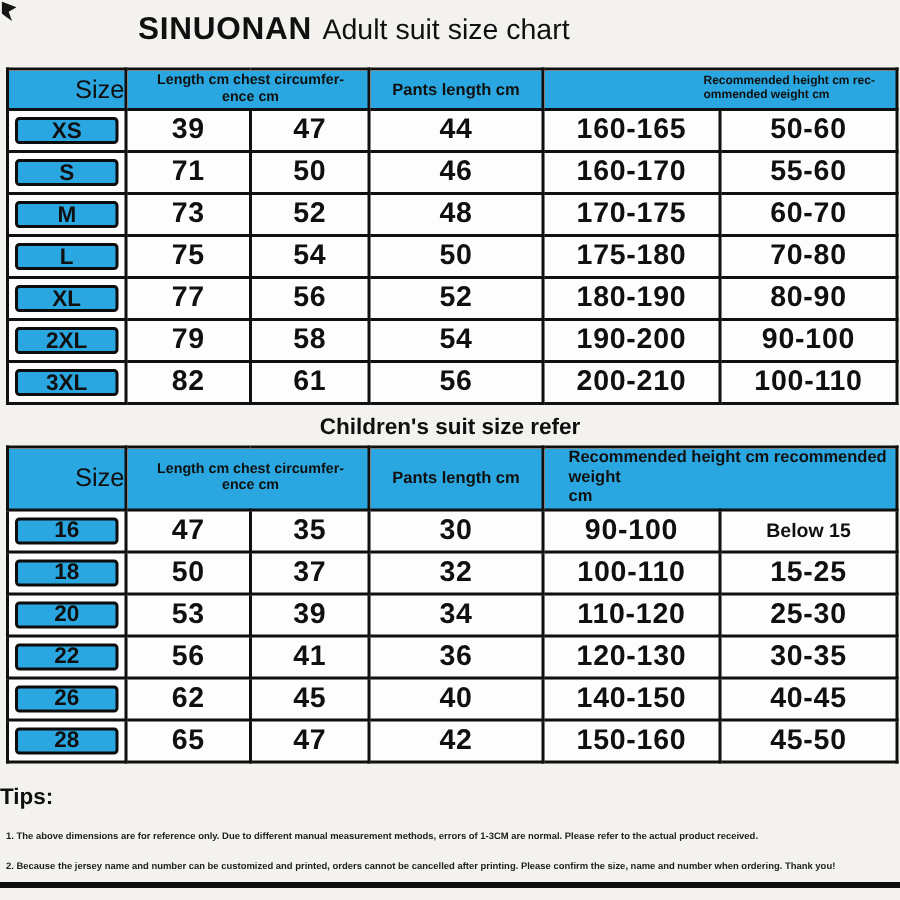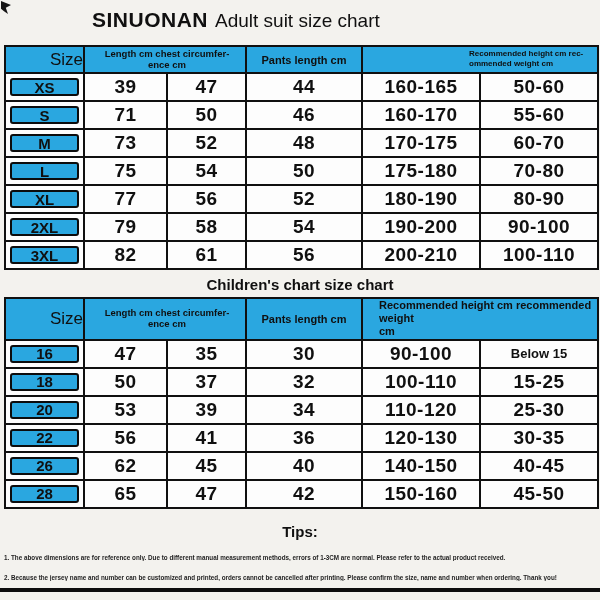--- a/index.html
+++ b/index.html
@@ -9,21 +9,21 @@
 
   
   .corner-mark{position:absolute;left:1px;top:1px;width:10px;height:13px;background:#151515;
                clip-path:polygon(0 0,100% 30%,48% 52%,70% 100%,30% 78%,0 60%);}
 
   
   .brand{position:absolute;left:92px;top:8px;font-size:21px;font-weight:700;letter-spacing:.5px;}
   .adult-title{position:absolute;left:215px;top:10px;font-size:19px;font-weight:400;}
   .children-title{position:absolute;left:0;top:276px;width:600px;text-align:center;
                   font-size:15px;font-weight:700;}
-  .tips-title{position:absolute;left:0;top:523px;width:600px;text-align:center;
+  .tips-title{position:absolute;left:0;top:523px;width:600px;text-align:left;
               font-size:15px;font-weight:700;}
   .tip-line{position:absolute;left:4px;width:594px;font-size:6.3px;font-weight:600;
             color:#1d1d1d;white-space:nowrap;overflow:hidden;}
   .tip-1{top:554px;} .tip-2{top:574px;}
   .bottom-rule{position:absolute;left:0;top:588px;width:600px;height:4px;background:#0d0d0d;}
 
   
   table{border-collapse:collapse;table-layout:fixed;position:absolute;left:4px;}
   .adult-table{top:45px;}
   .children-table{top:297px;}
@@ -146,21 +146,21 @@
           </td>
       <td class="num">82</td>
       <td class="num">61</td>
       <td class="num">56</td>
       <td class="num">200-210</td>
       <td class="num">100-110</td>
     </tr>
   </tbody>
     </table>
 
-  <div class="children-title">Children's chart size chart</div>
+  <div class="children-title">Children's suit size refer</div>
 
   <table class="children-table">
     <colgroup>
         <col style="width:79px">
         <col style="width:83px">
         <col style="width:79px">
         <col style="width:116px">
         <col style="width:118px">
         <col style="width:118px">
       </colgroup>

